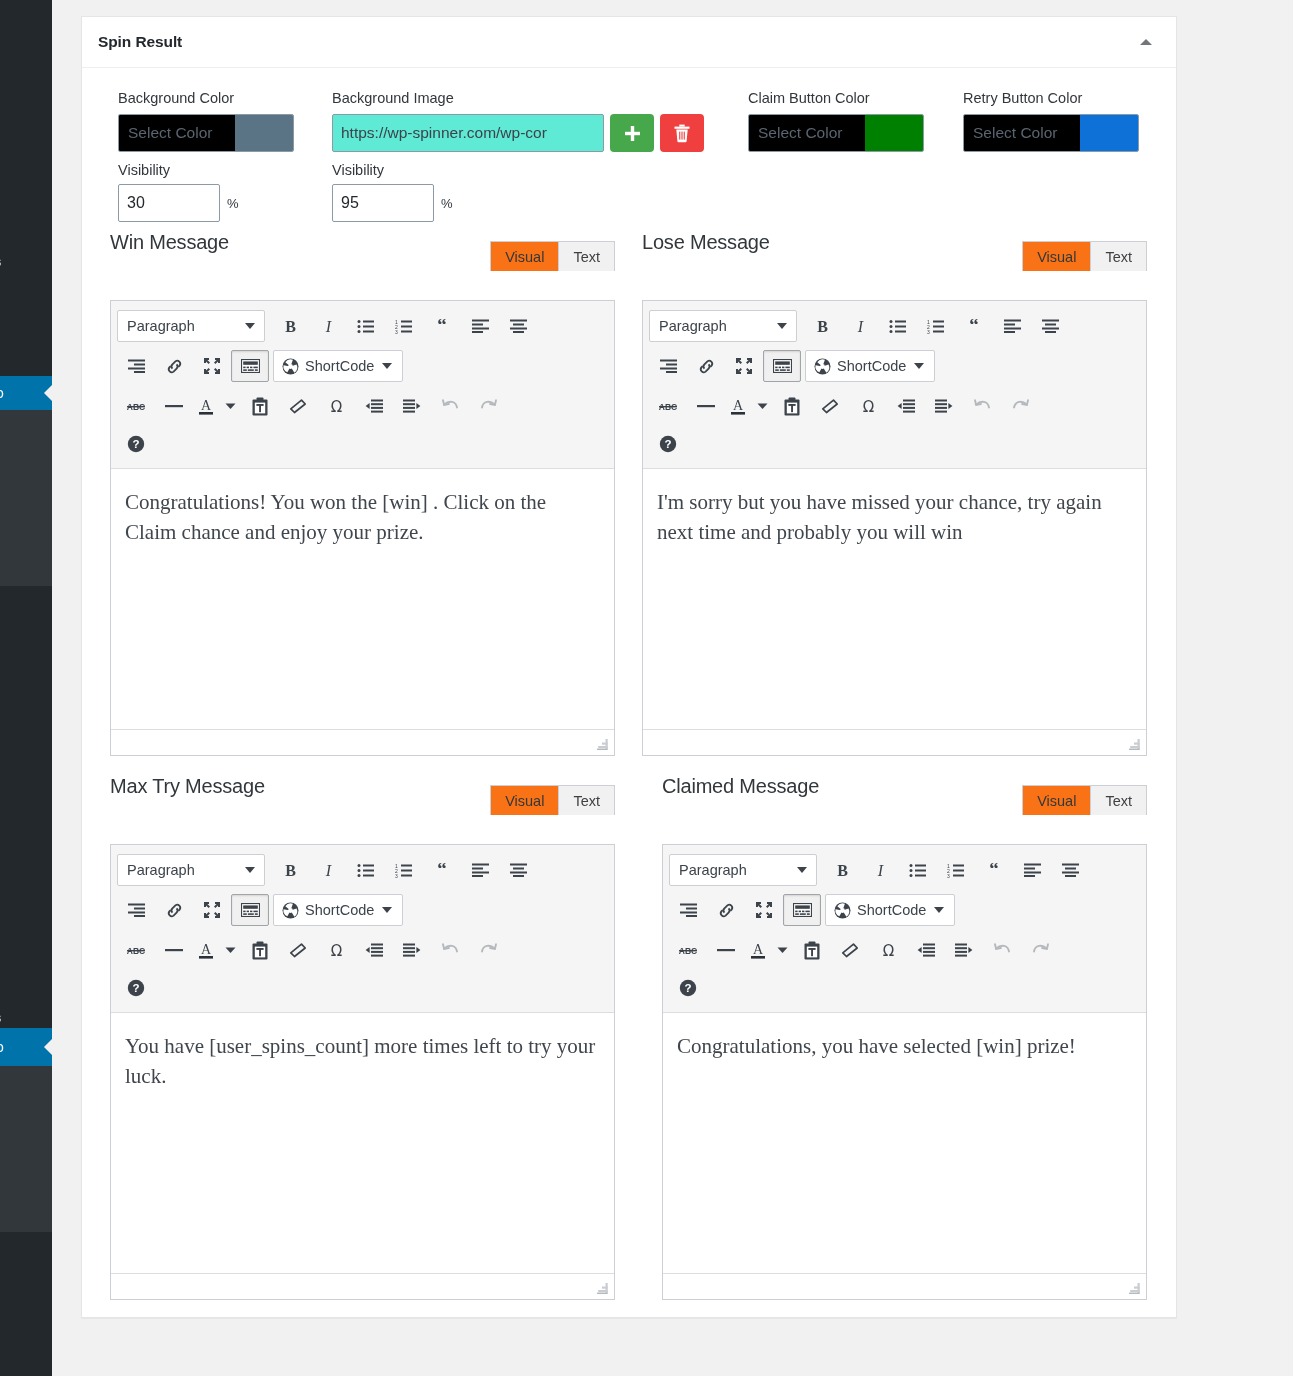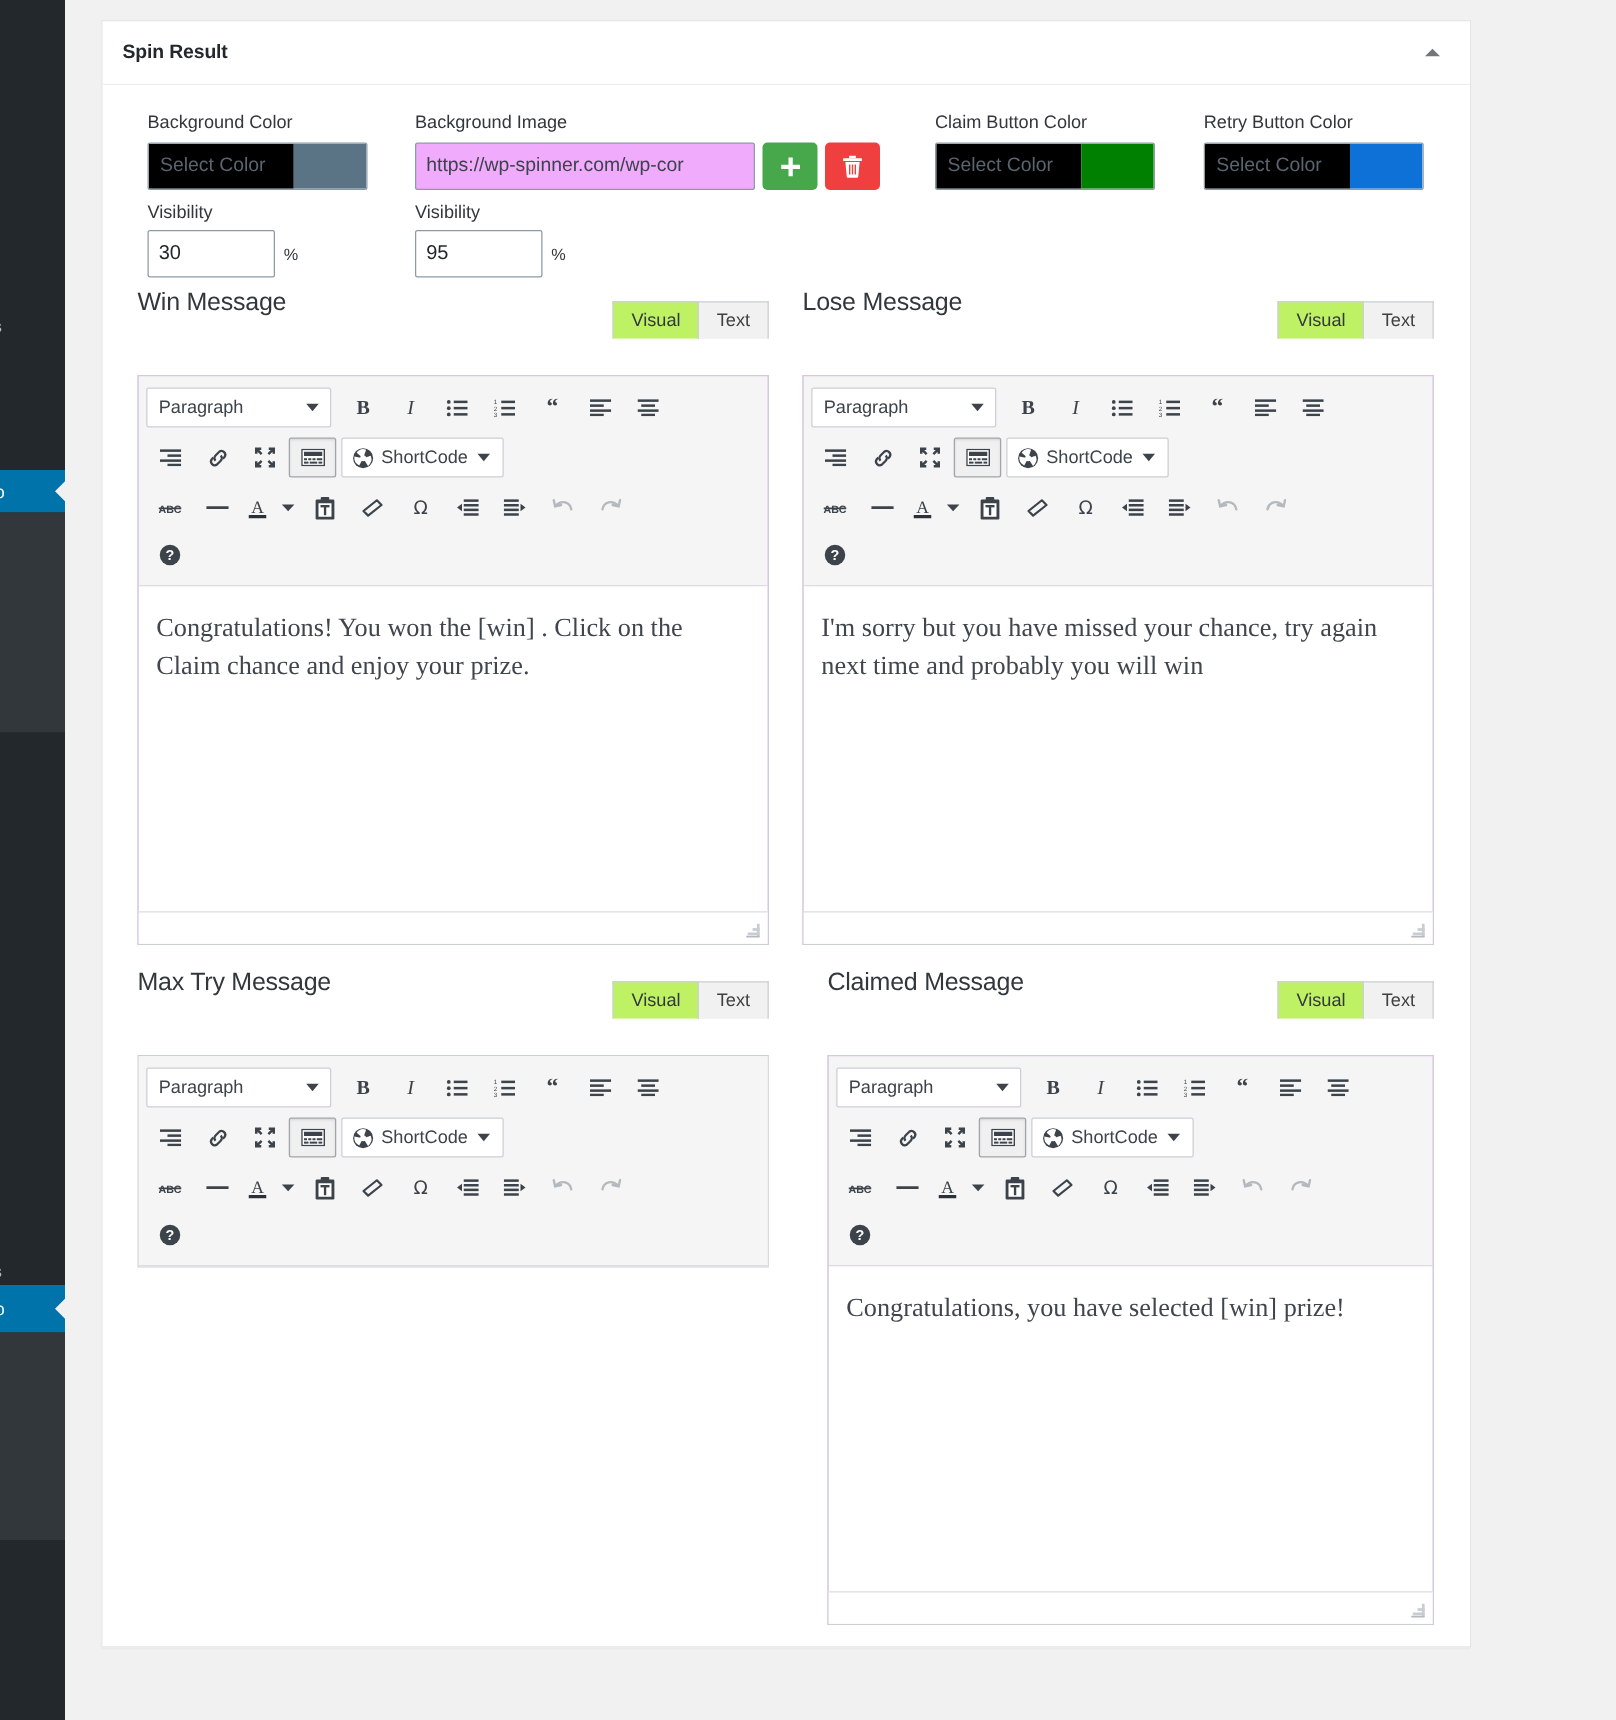--- a/index.html
+++ b/index.html
@@ -124,21 +124,21 @@
     width: 58px;
     height: 100%;
   }
   .url-input {
     width: 272px; height: 38px;
     border: 1px solid #8c9aa5;
     border-radius: 2px;
     padding: 0 8px;
     font-size: 15.5px;
     color: #3c434a;
-    background: #f0abfc;
+    background: #5eead4;
     font-family: "Liberation Sans", sans-serif;
     outline: none;
   }
   .icon-btn {
     width: 44px; height: 38px;
     border: none; border-radius: 4px;
     display: inline-flex; align-items: center; justify-content: center;
     cursor: pointer;
     vertical-align: top;
     margin-left: 6px;
@@ -191,21 +191,21 @@
     display: flex; align-items: center;
     font-size: 14.5px;
     color: #404040;
     border: 1px solid #ccd0d4;
     border-bottom: none;
     background: #f1f1f1;
     cursor: pointer;
     position: relative;
   }
   .switch-tab.active {
-    background: #bef264;
+    background: #f97316;
     color: #32373c;
     border-color: #ccd0d4;
     z-index: 2;
   }
   .switch-tab.active::after {
     content: "";
     position: absolute; left: 0; right: 0; bottom: -1px;
     height: 1px; background: #fff;
   }
   .switch-tab + .switch-tab { margin-left: -1px; }
@@ -1036,20 +1036,31 @@
           <span class="mce-btn">
             <svg class="ic" width="18" height="18" viewBox="0 0 18 18">
               <circle cx="9" cy="9" r="8.2" fill="#3c434a"></circle>
               <text x="9" y="13.4" font-family="Liberation Sans, sans-serif" font-size="11.5" font-weight="bold" fill="#fff" text-anchor="middle">?</text>
             </svg>
           </span>
         </div>
 
       </div>
 
+      <div class="mce-body" style="height: 286px;">
+        <span class="mce-text">You have [user_spins_count] more times left to try your luck.</span>
+        <span class="mce-statusbar">
+          <svg class="resize-grip" width="14" height="14" viewBox="0 0 14 14">
+            <rect x="9.5" y="2" width="2.2" height="10.4" fill="#c9cdd1"></rect>
+            <rect x="6" y="5.5" width="5.7" height="2.2" fill="#c9cdd1"></rect>
+            <rect x="2.2" y="9" width="9.5" height="2.2" fill="#c9cdd1"></rect>
+            <rect x="1" y="11.6" width="10.7" height="1.4" fill="#b4b9be"></rect>
+          </svg>
+        </span>
+      </div>
     </div>
   </div>
 
   <div class="editor-cell" style="left: 532px; top: 544px; padding-left: 20px;">
     <div class="editor-head">
       <span class="editor-title">Claimed Message</span>
       <span class="wp-switch">
         <span class="switch-tab active">Visual</span>
         <span class="switch-tab">Text</span>
       </span>

